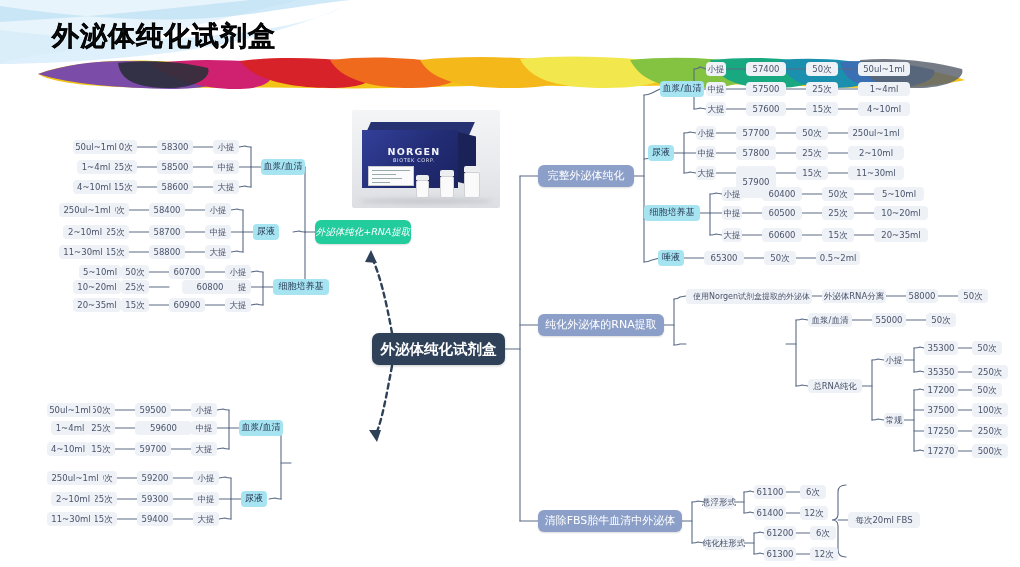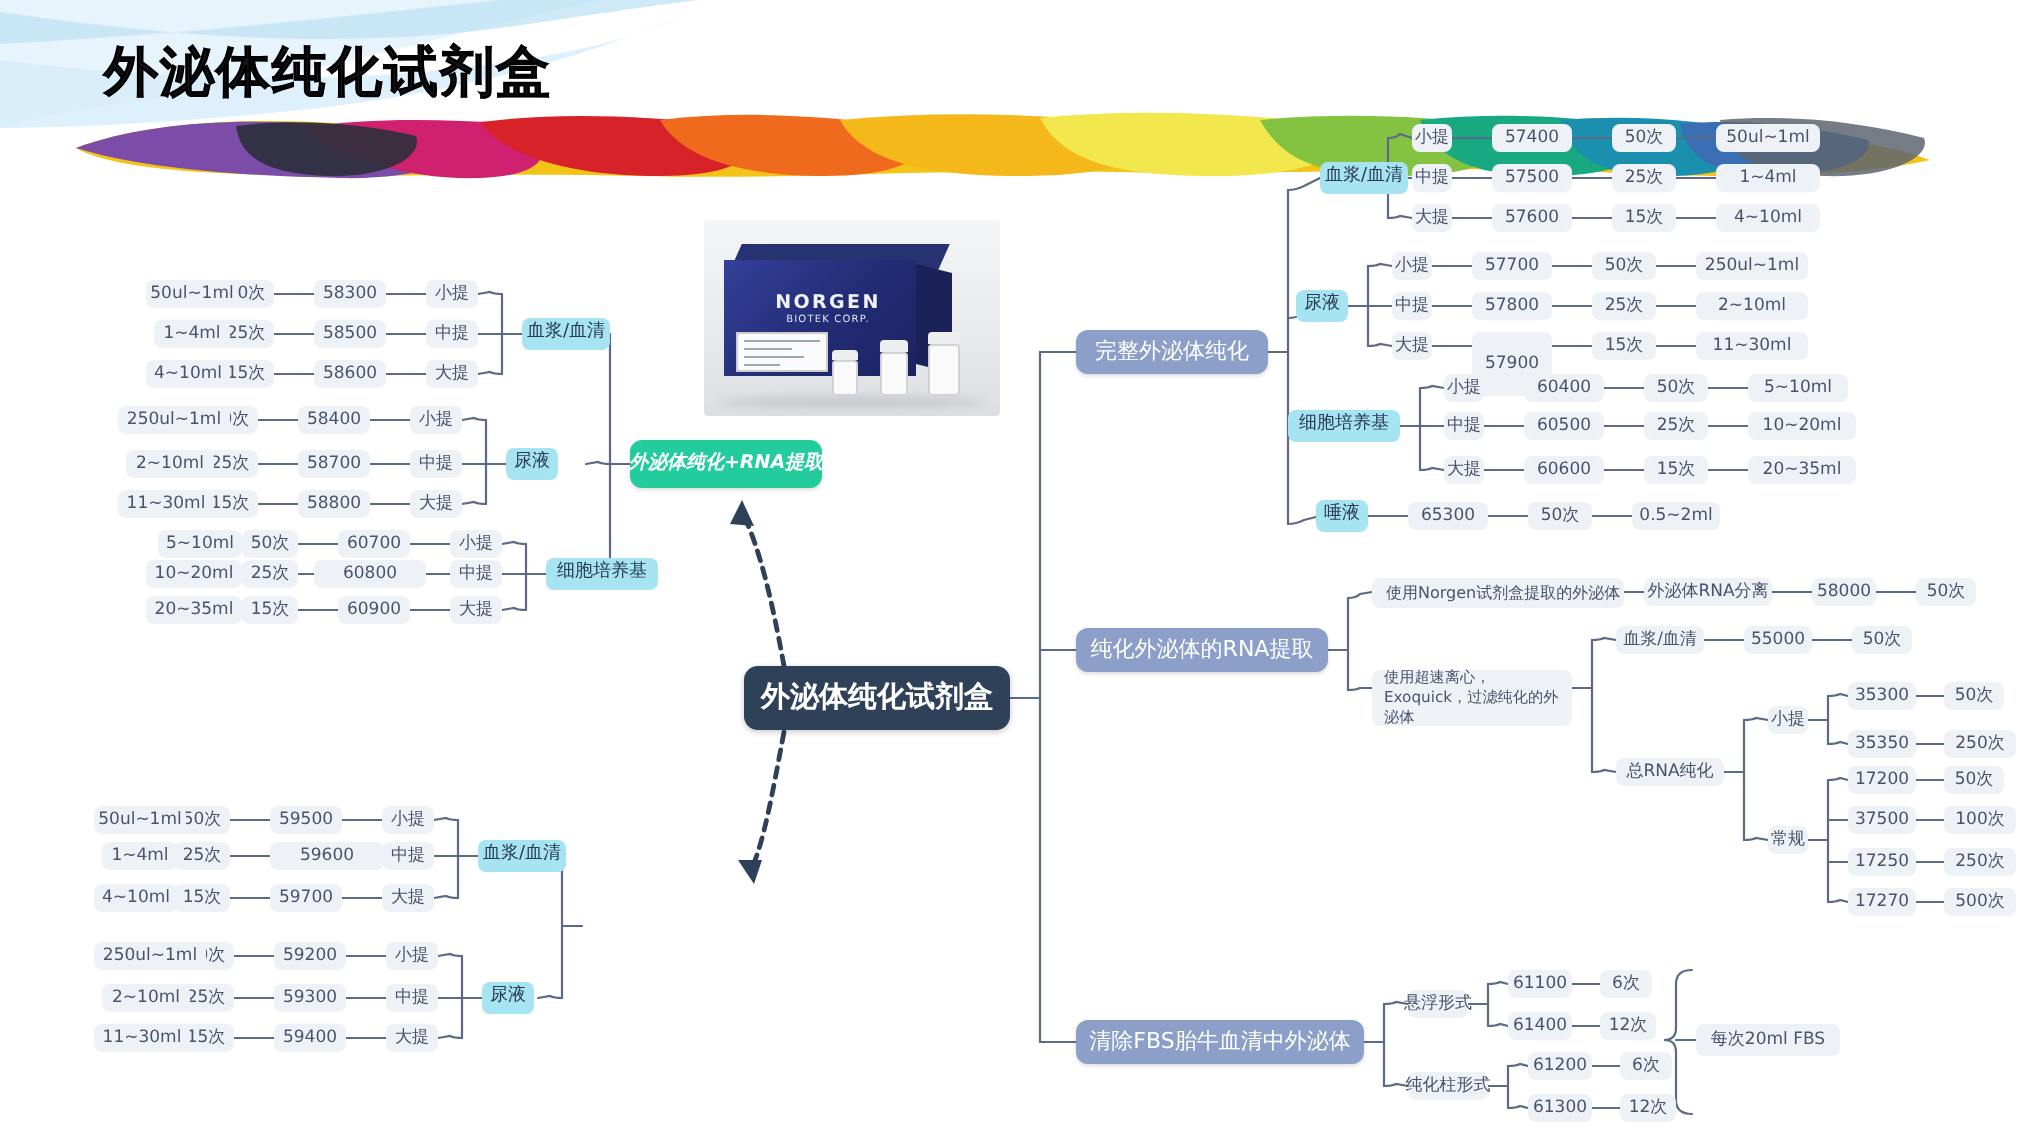--- a/index.html
+++ b/index.html
@@ -34,21 +34,21 @@
     font-size:14.5px; font-weight:600; padding:0 14px;
     box-shadow:0 1px 3px rgba(0,0,0,.22);
   }
   .n-l1 {
     background:#8c9fc8; color:#ffffff; border-radius:6px;
     font-size:11px; padding:0 10px;
     box-shadow:0 1px 2px rgba(0,0,0,.14);
   }
   .n-green {
     background:#23cc9d; color:#ffffff; border-radius:6px;
-    font-size:9.5px; font-weight:bold; font-style:italic;
+    font-size:9.5px; font-weight:normal; font-style:italic;
     padding:0 8px; line-height:1.35;
     box-shadow:0 1px 2px rgba(0,0,0,.14);
     text-align:right;
   }
   .n-cyan {
     background:#a6e4f2; color:#2a3b55; border-radius:4px;
     font-size:9px; padding:0 6px;
   }
   .n-plain {
     background:#eef1f6; color:#49536a; border-radius:4px;
@@ -511,23 +511,20 @@
   <div class="node n-plain" style="left:822px;top:289px;width:64px;height:14px">
       <span>外泌体RNA分离</span>
     </div>
   <div class="node n-plain" style="left:906px;top:289px;width:32px;height:14px">
       <span>58000</span>
     </div>
   <div class="node n-plain" style="left:958px;top:289px;width:30px;height:14px">
       <span>50次</span>
     </div>
 
-  <div class="node n-plain n-wrap n-left" style="left:686px;top:335px;width:100px;height:28px;font-size:7.6px;text-align:left;line-height:1.35">
-    <span>使用超速离心，Exoquick，过滤纯化的外泌体</span>
-    </div>
 
   <div class="node n-plain" style="left:808px;top:313px;width:44px;height:14px">
       <span>血浆/血清</span>
     </div>
   <div class="node n-plain" style="left:872px;top:313px;width:34px;height:14px">
       <span>55000</span>
     </div>
   <div class="node n-plain" style="left:926px;top:313px;width:30px;height:14px">
       <span>50次</span>
     </div>
@@ -720,21 +717,21 @@
   <div class="node n-plain" style="left:121px;top:265px;width:28px;height:14px">
       <span>50次</span>
     </div>
   <div class="node n-plain" style="left:79px;top:265px;width:42px;height:14px">
       <span>5~10ml</span>
     </div>
 
   <div class="node n-plain" style="left:225px;top:280px;width:26px;height:14px">
       <span>中提</span>
     </div>
-  <div class="node n-plain" style="left:157px;top:280px;width:56px;height:14px">
+  <div class="node n-plain" style="left:182px;top:280px;width:56px;height:14px">
       <span>60800</span>
     </div>
   <div class="node n-plain" style="left:121px;top:280px;width:28px;height:14px">
       <span>25次</span>
     </div>
   <div class="node n-plain" style="left:73px;top:280px;width:48px;height:14px">
       <span>10~20ml</span>
     </div>
 
   <div class="node n-plain" style="left:225px;top:298px;width:26px;height:14px">

